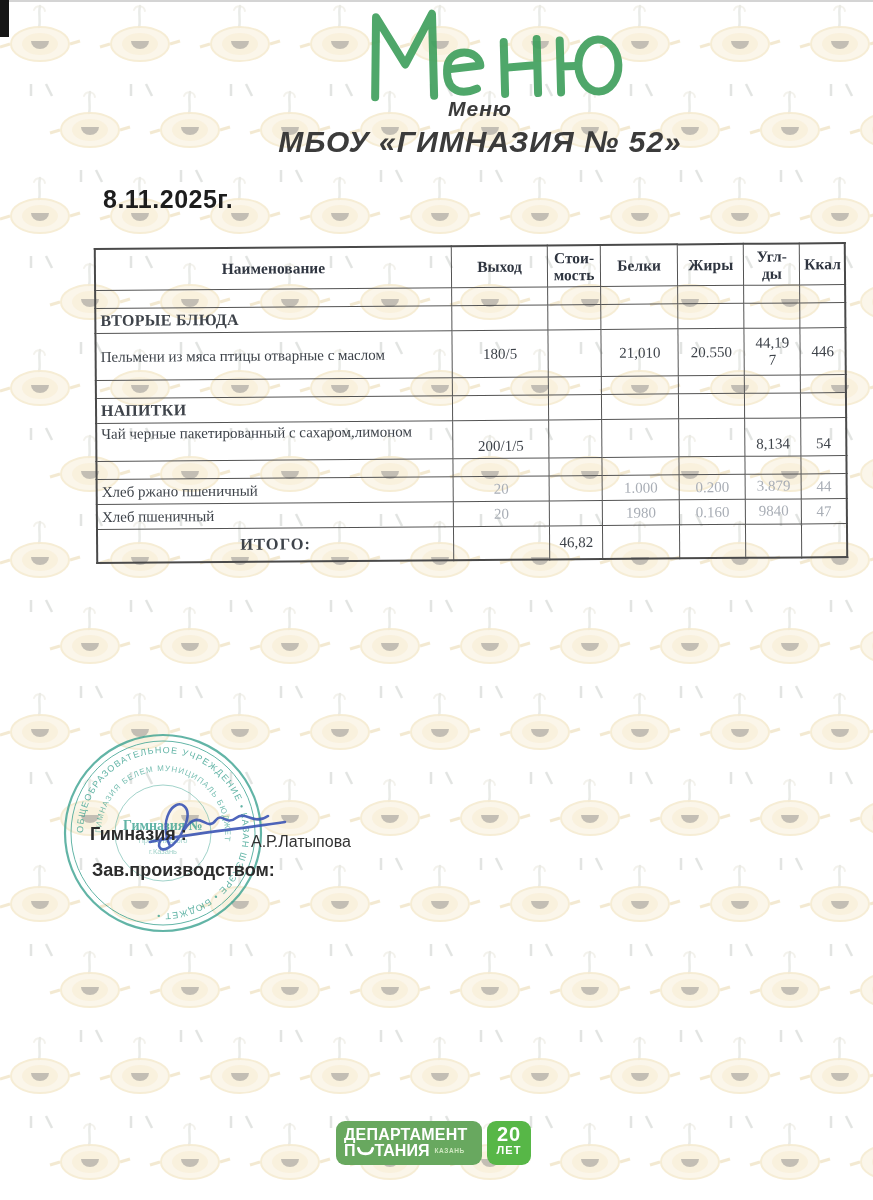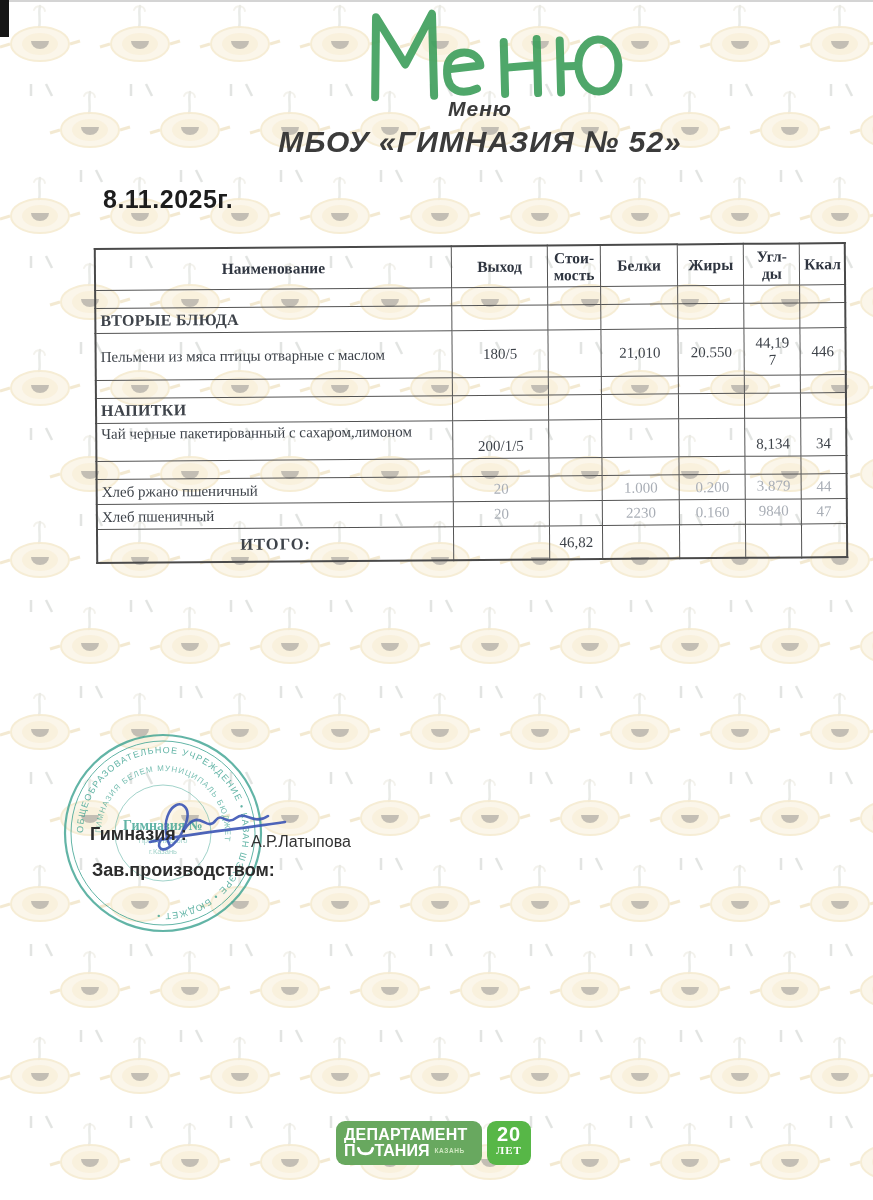--- a/index.html
+++ b/index.html
@@ -48,21 +48,21 @@
   
   .badge{position:absolute;left:336px;top:1121px;display:flex;gap:5px;}
   .badge-dept{width:146px;height:44px;border-radius:9px;color:#fff;font-weight:bold;
               padding:5px 8px 0;box-sizing:border-box;}
   .bd-l1{font-size:16px;line-height:17px;letter-spacing:.2px;}
   .bd-l2{display:flex;align-items:center;font-size:16px;line-height:16px;}
   .bd-city{font-size:6.5px;color:#cfe8c0;align-self:flex-end;margin-left:5px;letter-spacing:.6px;}
   .badge-20{width:44px;height:44px;border-radius:9px;color:#fff;font-weight:bold;
             text-align:center;padding-top:4px;box-sizing:border-box;}
   .b20-top{font-size:20px;line-height:19px;letter-spacing:1px;}
-  .b20-bot{font-size:11px;line-height:12px;letter-spacing:1px;font-family:Liberation Serif, serif;}
+  .b20-bot{font-size:11px;line-height:12px;letter-spacing:1px;}
   .phone-block{position:absolute;left:578px;top:1119px;font-weight:bold;}
   .phone{font-size:30px;letter-spacing:.5px;}
   .hotline{font-size:13.5px;margin-top:1px;letter-spacing:.2px;}
 </style>
 </head>
 <body>
 
 <div class="page">
 
   <div id="wm">
@@ -1792,21 +1792,21 @@
           <td></td>
           <td></td>
         </tr>
         <tr class="r-tea item">
           <td class="c-name">Чай черные пакетированный с сахаром,лимоном</td>
           <td>200/1/5</td>
           <td></td>
           <td></td>
           <td></td>
           <td><span class="wrapnum">8,134</span></td>
-          <td>34</td>
+          <td>54</td>
         </tr>
         <tr class="r-spacer">
           <td class="c-name"></td>
           <td></td>
           <td></td>
           <td></td>
           <td></td>
           <td></td>
           <td></td>
         </tr>
@@ -1816,21 +1816,21 @@
           <td></td>
           <td>1.000</td>
           <td>0.200</td>
           <td><span class="wrapnum">3.879</span></td>
           <td>44</td>
         </tr>
         <tr class="r-faint item r-item">
           <td class="c-name">Хлеб пшеничный</td>
           <td>20</td>
           <td></td>
-          <td>2230</td>
+          <td>1980</td>
           <td>0.160</td>
           <td><span class="wrapnum">9840</span></td>
           <td>47</td>
         </tr>
         <tr class="r-total">
           <td class="c-name">ИТОГО:</td>
           <td></td>
           <td>46,82</td>
           <td></td>
           <td></td>

